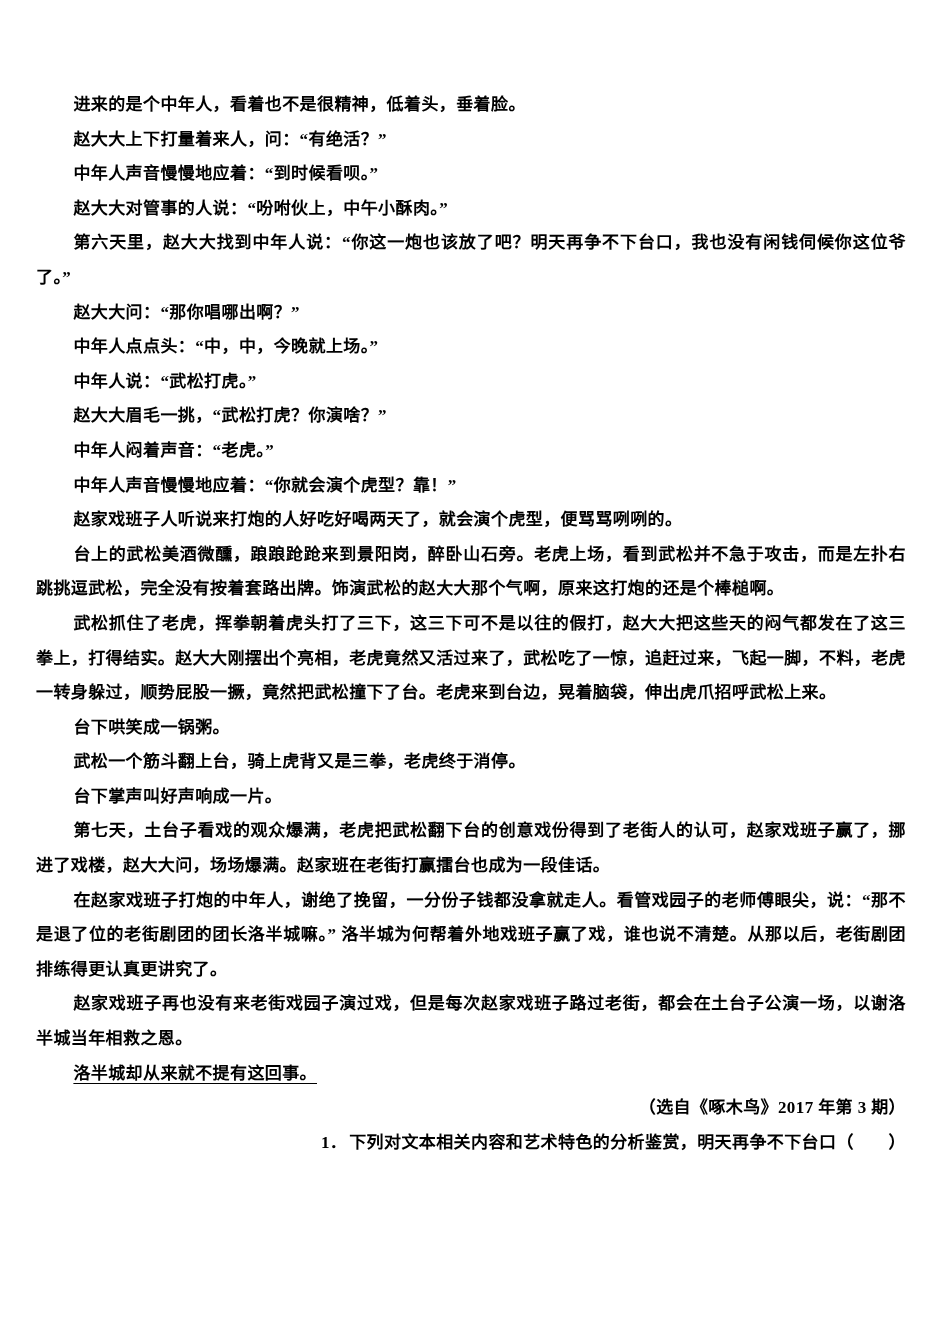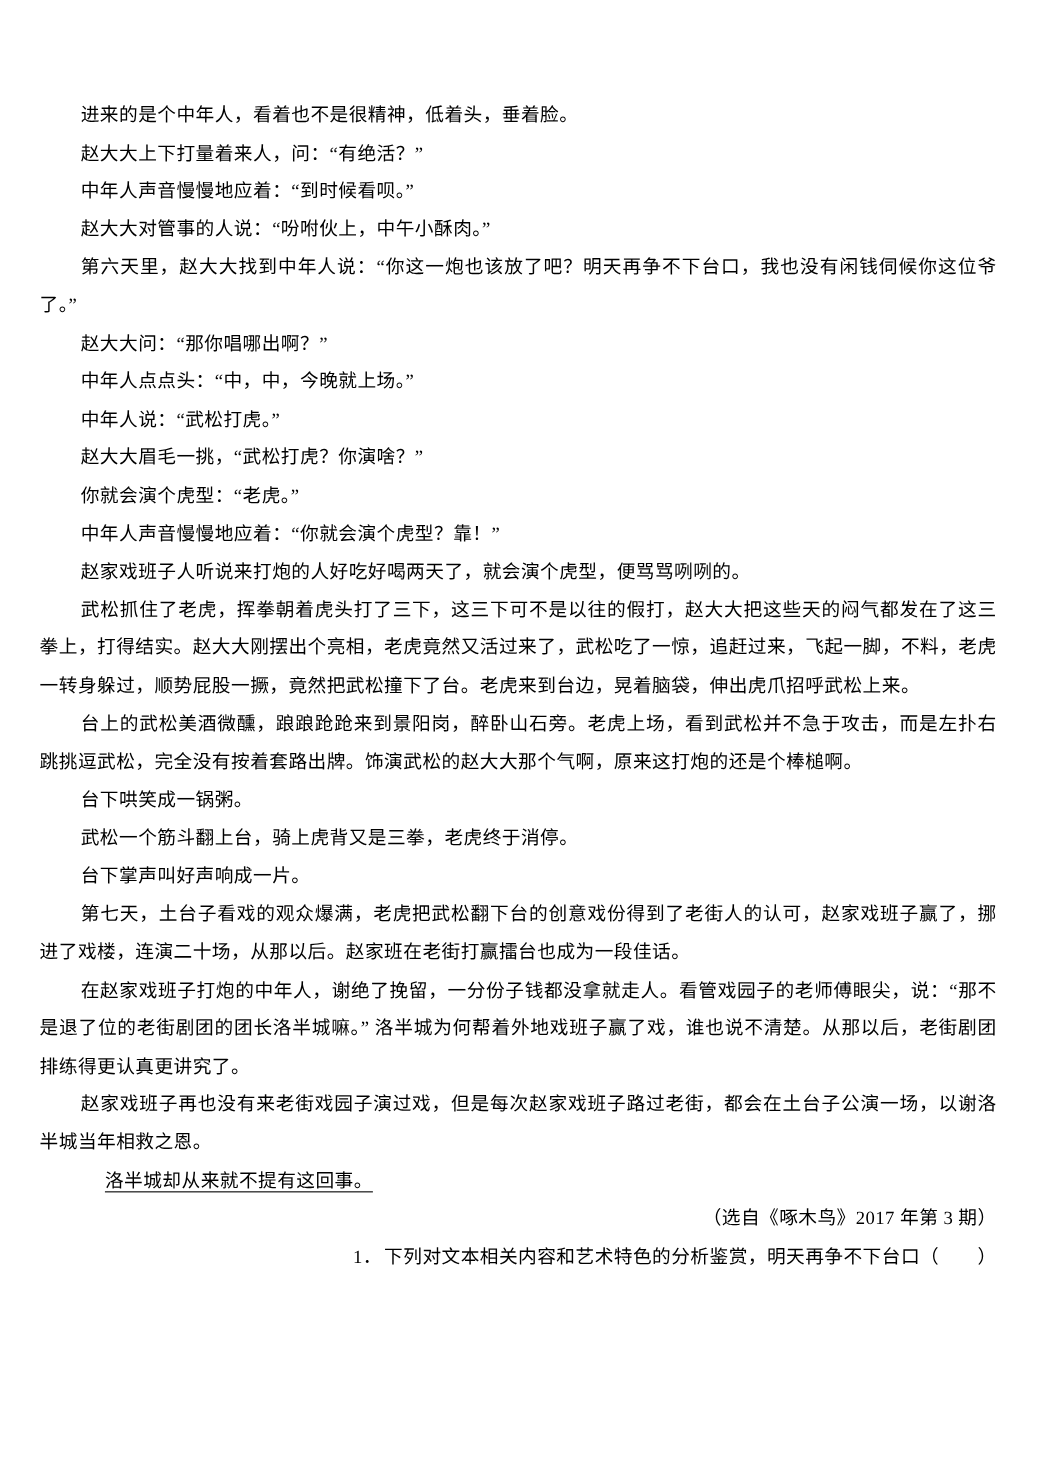--- a/index.html
+++ b/index.html
@@ -9,20 +9,21 @@
   }
   .page {
     position: relative;
     width: 950px;
     height: 1344px;
     margin: 0 auto;
     background: #ffffff;
     color: #000000;
     font-family: "Liberation Serif", "DejaVu Serif", serif;
     overflow: hidden;
+    font-weight: bold;
   }
   .story {
     position: absolute;
     top: 88px;
     left: 36px;
     width: 870px;
   }
   p.para {
     margin: 0;
     padding: 0;
@@ -30,21 +31,20 @@
     letter-spacing: 0.4px;
     line-height: 34.6px;
     text-align: justify;
     text-justify: inter-ideograph;
     text-indent: 2.2em;
     word-break: break-all;
   }
   p.para.underlined span {
     text-decoration: underline;
     text-underline-offset: 4px;
-    margin-left: 22px;
   }
   p.para.source,
   p.para.question {
     text-indent: 0;
     margin-left: -7px;
     text-align: right;
   }
   p.para.question .q-num {
     margin-right: 2px;
   }
@@ -56,29 +56,29 @@
   <main class="story">
     <p class="para">进来的是个中年人，看着也不是很精神，低着头，垂着脸。</p>
     <p class="para">赵大大上下打量着来人，问：“有绝活？”</p>
     <p class="para">中年人声音慢慢地应着：“到时候看呗。”</p>
     <p class="para">赵大大对管事的人说：“吩咐伙上，中午小酥肉。”</p>
     <p class="para">第六天里，赵大大找到中年人说：“你这一炮也该放了吧？明天再争不下台口，我也没有闲钱伺候你这位爷了。”</p>
     <p class="para">赵大大问：“那你唱哪出啊？”</p>
     <p class="para">中年人点点头：“中，中，今晚就上场。”</p>
     <p class="para">中年人说：“武松打虎。”</p>
     <p class="para">赵大大眉毛一挑，“武松打虎？你演啥？”</p>
-    <p class="para">你就会演个虎型：“老虎。”</p>
+    <p class="para">中年人闷着声音：“老虎。”</p>
     <p class="para">中年人声音慢慢地应着：“你就会演个虎型？靠！”</p>
     <p class="para">赵家戏班子人听说来打炮的人好吃好喝两天了，就会演个虎型，便骂骂咧咧的。</p>
+    <p class="para">台上的武松美酒微醺，踉踉跄跄来到景阳岗，醉卧山石旁。老虎上场，看到武松并不急于攻击，而是左扑右跳挑逗武松，完全没有按着套路出牌。饰演武松的赵大大那个气啊，原来这打炮的还是个棒槌啊。</p>
     <p class="para">武松抓住了老虎，挥拳朝着虎头打了三下，这三下可不是以往的假打，赵大大把这些天的闷气都发在了这三拳上，打得结实。赵大大刚摆出个亮相，老虎竟然又活过来了，武松吃了一惊，追赶过来，飞起一脚，不料，老虎一转身躲过，顺势屁股一撅，竟然把武松撞下了台。老虎来到台边，晃着脑袋，伸出虎爪招呼武松上来。</p>
-    <p class="para">台上的武松美酒微醺，踉踉跄跄来到景阳岗，醉卧山石旁。老虎上场，看到武松并不急于攻击，而是左扑右跳挑逗武松，完全没有按着套路出牌。饰演武松的赵大大那个气啊，原来这打炮的还是个棒槌啊。</p>
     <p class="para">台下哄笑成一锅粥。</p>
     <p class="para">武松一个筋斗翻上台，骑上虎背又是三拳，老虎终于消停。</p>
     <p class="para">台下掌声叫好声响成一片。</p>
-    <p class="para">第七天，土台子看戏的观众爆满，老虎把武松翻下台的创意戏份得到了老街人的认可，赵家戏班子赢了，挪进了戏楼，连演二十场，从那以后。赵家班在老街打赢擂台也成为一段佳话。</p>
+    <p class="para">第七天，土台子看戏的观众爆满，老虎把武松翻下台的创意戏份得到了老街人的认可，赵家戏班子赢了，挪进了戏楼，赵大大问，场场爆满。赵家班在老街打赢擂台也成为一段佳话。</p>
     <p class="para">在赵家戏班子打炮的中年人，谢绝了挽留，一分份子钱都没拿就走人。看管戏园子的老师傅眼尖，说：“那不是退了位的老街剧团的团长洛半城嘛。” 洛半城为何帮着外地戏班子赢了戏，谁也说不清楚。从那以后，老街剧团排练得更认真更讲究了。</p>
     <p class="para">赵家戏班子再也没有来老街戏园子演过戏，但是每次赵家戏班子路过老街，都会在土台子公演一场，以谢洛半城当年相救之恩。</p>
 
     <p class="para underlined"><span>洛半城却从来就不提有这回事。</span></p>
 
     <p class="para source">（选自《啄木鸟》2017 年第 3 期）</p>
 
     <p class="para question"><span class="q-num">1．</span><span>下列对文本相关内容和艺术特色的分析鉴赏，明天再争不下台口（　　）</span></p>
   </main>
 </div>

